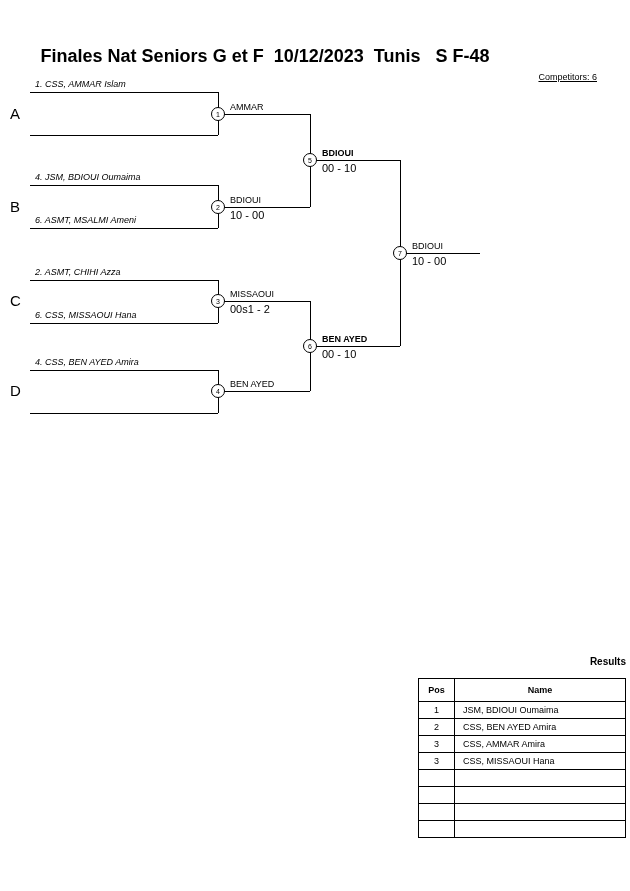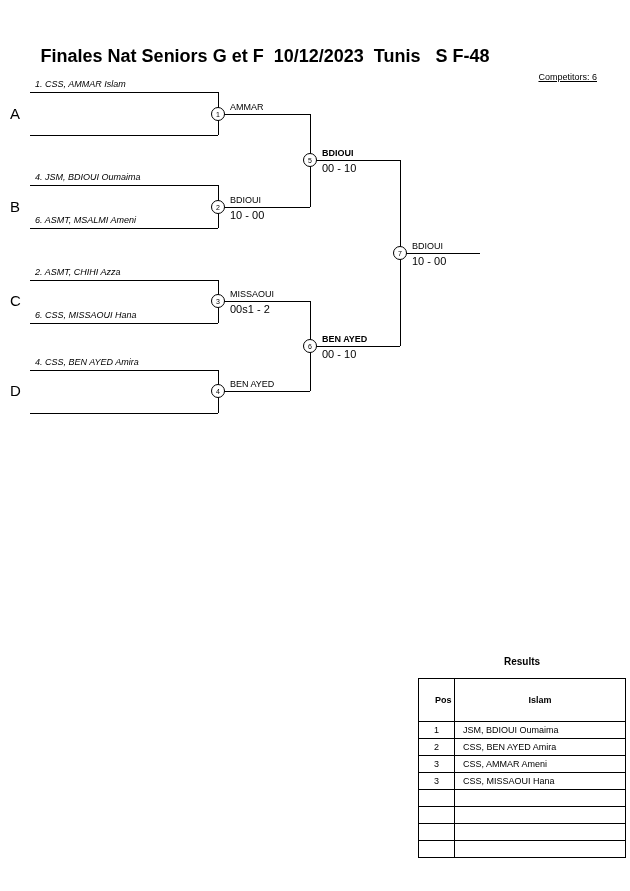--- a/index.html
+++ b/index.html
@@ -46,39 +46,39 @@
     justify-content: center;
     z-index: 2;
   }
   .player { position: absolute; font-size: 9px; white-space: nowrap; font-style: italic; }
   .winner { position: absolute; font-size: 9px; white-space: nowrap; }
   .winner.bold { font-weight: bold; }
   .score { position: absolute; font-size: 11px; white-space: nowrap; }
   .results-title {
     position: absolute;
     left: 418px; top: 656px; width: 208px;
-    text-align: center;
+    text-align: right;
     font-size: 10px;
     font-weight: bold;
   }
   table.results {
     position: absolute;
     left: 418px; top: 678px;
     width: 208px;
     border-collapse: collapse;
     table-layout: fixed;
   }
   table.results th, table.results td {
     border: 1px solid #000;
     font-size: 9px;
     font-family: "Liberation Sans", sans-serif;
     overflow: hidden;
     white-space: nowrap;
   }
-  table.results th { height: 16px; font-weight: bold; text-align: center; padding: 16px; }
+  table.results th { height: 16px; font-weight: bold; text-align: center; padding: 6px; }
   table.results td { height: 17px; padding: 0; }
   table.results .pos-col { width: 36px; }
   table.results td.pos { text-align: center; }
   table.results td.name { text-align: left; padding-left: 8px; }
 </style>
 </head>
 <body>
 
 <div class="page">
 
@@ -145,35 +145,35 @@
   <div class="winner bold" style="left:322px;top:334px">BEN AYED</div>
   <div class="score" style="left:322px;top:348px">00 - 10</div>
   <div class="winner" style="left:412px;top:241px">BDIOUI</div>
   <div class="score" style="left:412px;top:255px">10 - 00</div>
 
   <div class="results-title">Results</div>
   <table class="results">
     <thead>
       <tr>
         <th class="pos-col">Pos</th>
-        <th>Islam</th>
+        <th>Name</th>
       </tr>
     </thead>
     <tbody>
       <tr>
         <td class="pos">1</td>
         <td class="name">JSM, BDIOUI Oumaima</td>
       </tr>
       <tr>
         <td class="pos">2</td>
         <td class="name">CSS, BEN AYED Amira</td>
       </tr>
       <tr>
         <td class="pos">3</td>
-        <td class="name">CSS, AMMAR Ameni</td>
+        <td class="name">CSS, AMMAR Amira</td>
       </tr>
       <tr>
         <td class="pos">3</td>
         <td class="name">CSS, MISSAOUI Hana</td>
       </tr>
       <tr>
         <td class="pos"></td>
         <td class="name"></td>
       </tr>
       <tr>

